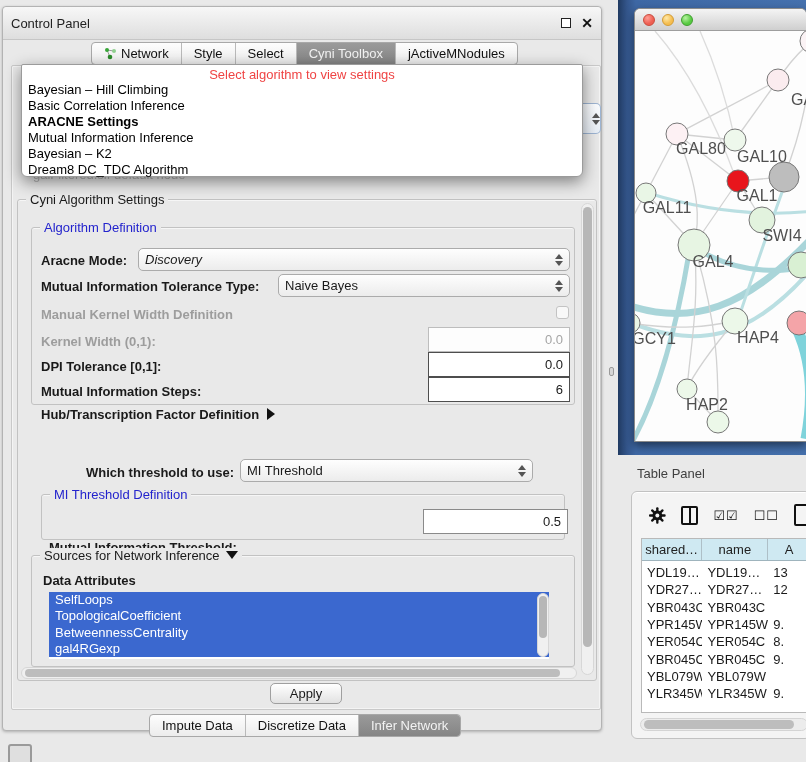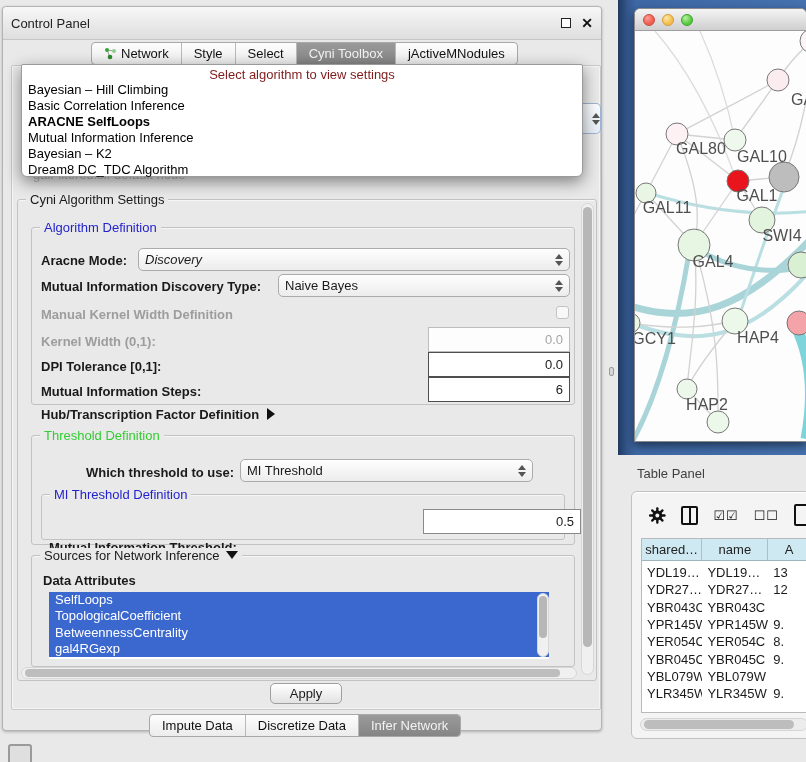--- a/index.html
+++ b/index.html
@@ -36,21 +36,21 @@
   
   .ghost-combo-text { left:30px; top:160px; color:#b2b2b2; font-size:13px; z-index:2; }
   .frag-stepper { left:577px; top:96px; width:21px; height:31px; z-index:2;
         border:1px solid #9db4d2; border-left:none; border-radius:0 5px 5px 0;
         background:linear-gradient(#fafcfe,#e8eef6); display:flex; align-items:center; justify-content:center; }
 
   
   .popup { left:18px; top:57px; width:562px; height:113px; background:#ffffff;
         border:1px solid #9b9b9b; border-radius:2px 2px 6px 6px; z-index:10;
         box-shadow:0 5px 16px rgba(0,0,0,.45); padding-top:2px; }
-  .popup-prompt { text-align:center; color:#7f1d1d; font-size:13px; height:15px; }
+  .popup-prompt { text-align:center; color:#ef4444; font-size:13px; height:15px; }
   .popup-item { padding:0 6px; height:16px; line-height:16px; font-size:13px; color:#000; }
   .popup-item.sel { font-weight:bold; }
 
   
   .group { border:1px solid #c2c2c2; border-radius:3px; position:absolute;
         box-shadow:inset 0 1px 0 #f6f6f6; }
   .group-label { position:absolute; top:-8px; left:8px; background:#e9e9e9;
         padding:0 4px; font-size:13px; white-space:nowrap; }
   .t-blue  { color:#2323cd; }
   .t-green { color:#33cc33; }
@@ -178,21 +178,21 @@
         <span class="tri-up"></span>
         <span class="tri-down"></span>
       </span>
   </div>
 
   <div class="abs popup">
     <div class="popup-prompt">Select algorithm to view settings</div>
     <div id="algo-list">
         <div class="popup-item">Bayesian – Hill Climbing</div>
         <div class="popup-item">Basic Correlation Inference</div>
-        <div class="popup-item sel">ARACNE SelfLoops</div>
+        <div class="popup-item sel">ARACNE Settings</div>
         <div class="popup-item">Mutual Information Inference</div>
         <div class="popup-item">Bayesian – K2</div>
         <div class="popup-item">Dream8 DC_TDC Algorithm</div>
       </div>
   </div>
 
   <div class="group" style="left:14px; top:192px; width:580px; height:482px;">
     <span class="group-label">Cyni Algorithm Settings</span>
   </div>
 
@@ -206,21 +206,21 @@
 
   <span class="flabel" style="left:38px; top:246px;">Aracne Mode:</span>
   <div class="combo" style="left:135px; top:241px; width:432px; height:23px;font-style:italic;">
     <span>Discovery</span>
     <span class="stepper">
         <span class="tri-up"></span>
         <span class="tri-down"></span>
       </span>
   </div>
 
-  <span class="flabel" style="left:38px; top:272px;">Mutual Information Discovery Type:</span>
+  <span class="flabel" style="left:38px; top:272px;">Mutual Information Tolerance Type:</span>
   <div class="combo" style="left:275px; top:267px; width:292px; height:23px;">
     <span>Naive Bayes</span>
     <span class="stepper">
         <span class="tri-up"></span>
         <span class="tri-down"></span>
       </span>
   </div>
 
   <span class="flabel dis" style="left:38px; top:300px;">Manual Kernel Width Definition</span>
   <span class="checkbox" style="left:553px; top:299px;"></span>
@@ -237,37 +237,34 @@
 
   <span class="flabel" style="left:38px; top:377px;">Mutual Information Steps:</span>
   <div class="tfield" style="left:425px; top:370px; width:142px; height:25px;">
     <span>6</span>
   </div>
 
   <div class="hub-row" style="left:38px; top:400px;">
     <span>Hub/Transcription Factor Definition</span><span class="tri-right"></span>
   </div>
 
-  <div class="group" style="left:28px; top:428px; width:544px; height:110px;">
-    <span class="group-label t-green">Threshold Definition</span>
-  </div>
   <span class="flabel" style="left:83px; top:458px;">Which threshold to use:</span>
   <div class="combo" style="left:237px; top:452px; width:293px; height:23px;">
     <span>MI Threshold</span>
     <span class="stepper">
         <span class="tri-up"></span>
         <span class="tri-down"></span>
       </span>
   </div>
 
   <div class="group" style="left:38px; top:487px; width:524px; height:46px;">
     <span class="group-label t-blue">MI Threshold Definition</span>
   </div>
   <span class="flabel" style="left:46px; top:533px;">Mutual Information Threshold:</span>
-  <div class="tfield" style="left:420px; top:502px; width:158px; height:25px; border-color:#8a8a8a;">
+  <div class="tfield" style="left:420px; top:502px; width:145px; height:25px; border-color:#8a8a8a;">
     <span>0.5</span>
   </div>
 
   <div class="group" style="left:28px; top:548px; width:544px; height:112px;">
     <span class="group-label"><span>Sources for Network Inference</span><span class="tri-dn-big"></span></span>
   </div>
   <span class="flabel" style="left:40px; top:566px;">Data Attributes</span>
   <div class="attr-list" style="left:46px; top:585px; width:500px; height:67px;" id="attr-list">
       <div class="attr-item sel">SelfLoops</div>
       <div class="attr-item sel">TopologicalCoefficient</div>

